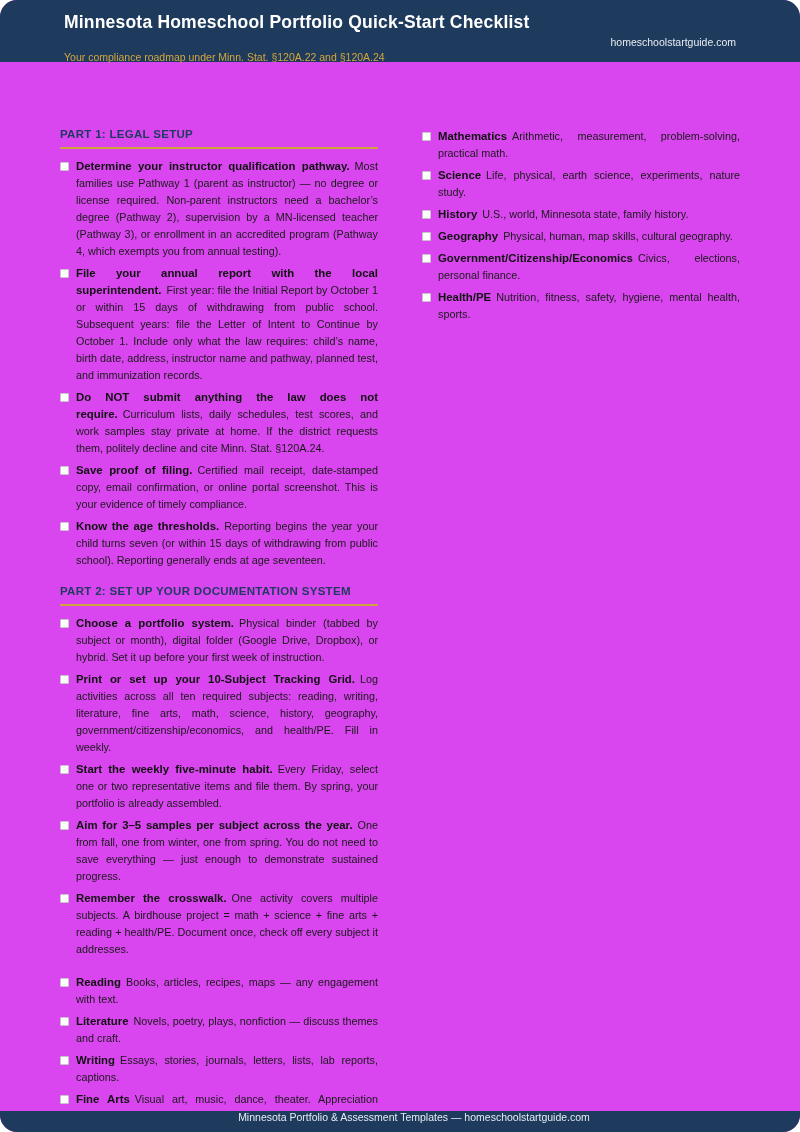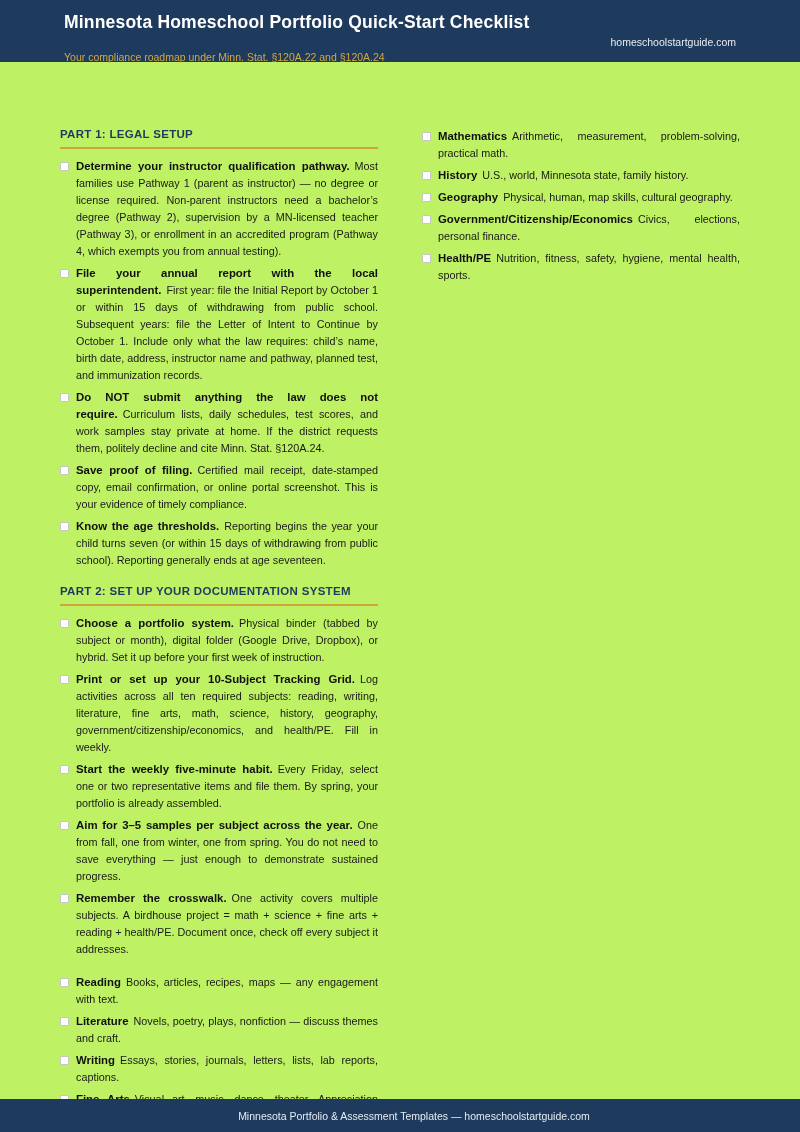--- a/index.html
+++ b/index.html
@@ -2,22 +2,23 @@
 <html><head>
 <meta charset="utf-8">
 <style>
   * { margin: 0; padding: 0; box-sizing: border-box; }
   html, body { background: #ffffff; }
   body { font-family: "Liberation Sans", sans-serif; }
   .page {
     position: relative;
     width: 800px;
     height: 1132px;
-    background: #bef264;
+    background: #d946ef;
     overflow: hidden;
+    border-radius: 17px;
   }
   
   .header {
     position: relative;
     background: #1e3a5c;
     height: 62px;
     padding: 12px 64px 0 64px;
     color: #ffffff;
   }
   .header h1 {
@@ -81,23 +82,22 @@
     color: #111111;
     margin-right: 5px;
   }
   
   .footer {
     position: absolute;
     left: 0;
     bottom: 0;
     width: 100%;
     background: #1e3a5c;
-    height: 33px;
+    height: 21px;
     display: flex;
-    align-items: center;
     justify-content: center;
     padding-left: 28px;
   }
   .footer .footer-text {
     font-size: 10.5px;
     color: #e6ebf2;
   }
 </style>
 </head>
 <body>
@@ -187,20 +187,24 @@
     </div>
 
     <div class="col">
 
       <div class="item">
         <span class="checkbox"></span>
         <span class="lead">Mathematics</span><span>Arithmetic, measurement, problem-solving, practical math.</span>
       </div>
       <div class="item">
         <span class="checkbox"></span>
+        <span class="lead">Science</span><span>Life, physical, earth science, experiments, nature study.</span>
+      </div>
+      <div class="item">
+        <span class="checkbox"></span>
         <span class="lead">History</span><span>U.S., world, Minnesota state, family history.</span>
       </div>
       <div class="item">
         <span class="checkbox"></span>
         <span class="lead">Geography</span><span>Physical, human, map skills, cultural geography.</span>
       </div>
       <div class="item">
         <span class="checkbox"></span>
         <span class="lead">Government/Citizenship/Economics</span><span>Civics, elections, personal finance.</span>
       </div>

